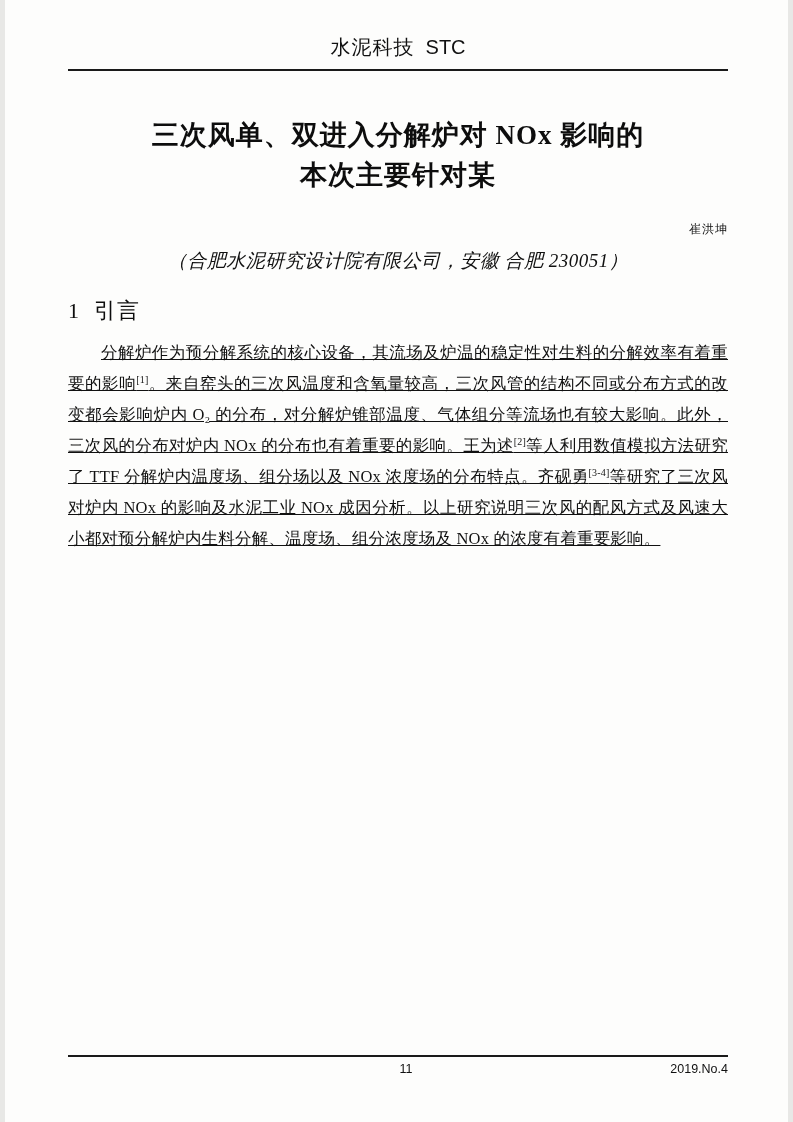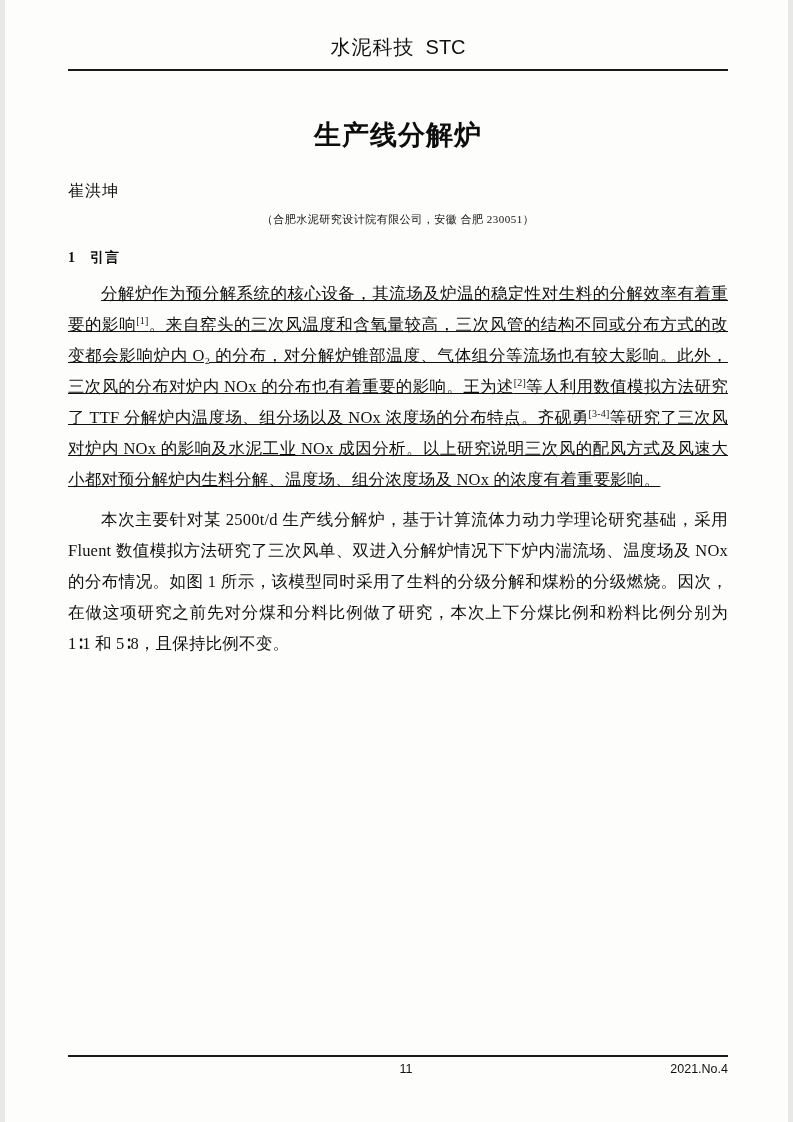--- a/index.html
+++ b/index.html
@@ -65,37 +65,38 @@
     margin-top: 44px;
     text-align: center;
     font-size: 27px;
     line-height: 40px;
     font-weight: bold;
     color: #0d0d0d;
     letter-spacing: 1px;
   }
   .author {
     margin-top: 26px;
-    text-align: left;
-    font-size: 16px;
+    text-align: right;
+    font-size: 12px;
     color: #111;
     letter-spacing: 1px;
   }
   .affil {
     margin-top: 10px;
     text-align: center;
-    font-size: 11px;
+    font-size: 19px;
     color: #111;
     letter-spacing: 0.5px;
+    font-style: italic;
   }
   
   .sec-head {
     margin-top: 22px;
-    font-size: 14px;
-    font-weight: bold;
+    font-size: 22px;
+    font-weight: normal;
     color: #0d0d0d;
     letter-spacing: 1px;
   }
   .sec-head .num {
     margin-right: 14px;
     font-family: "Liberation Serif", "DejaVu Serif", serif;
   }
   p.body {
     margin: 0;
     margin-top: 9px;
@@ -150,33 +151,33 @@
   <div class="scan-edge-right"></div>
 
   <div class="content">
 
     <div class="runhead">
       <span>水泥科技</span><span class="stc">&nbsp;&nbsp;</span><span class="stc">STC</span>
     </div>
     <div class="rule-top"></div>
 
     <div class="title">
-      <div>生产线分解炉</div>
+      <div>三次风单、双进入分解炉对 NOx 影响的</div>
+      <div>本次主要针对某</div>
     </div>
 
     <div class="author">崔洪坤</div>
     <div class="affil">（合肥水泥研究设计院有限公司，安徽 合肥 230051）</div>
 
     <div class="sec-head">
       <span class="num">1</span><span>引言</span>
     </div>
     <p class="body first">分解炉作为预分解系统的核心设备，其流场及炉温的稳定性对生料的分解效率有着重要的影响<sup>[1]</sup>。来自窑头的三次风温度和含氧量较高，三次风管的结构不同或分布方式的改变都会影响炉内 O₂ 的分布，对分解炉锥部温度、气体组分等流场也有较大影响。此外，三次风的分布对炉内 NOx 的分布也有着重要的影响。王为述<sup>[2]</sup>等人利用数值模拟方法研究了 TTF 分解炉内温度场、组分场以及 NOx 浓度场的分布特点。齐砚勇<sup>[3-4]</sup>等研究了三次风对炉内 NOx 的影响及水泥工业 NOx 成因分析。以上研究说明三次风的配风方式及风速大小都对预分解炉内生料分解、温度场、组分浓度场及 NOx 的浓度有着重要影响。</p>
-    <p class="body">本次主要针对某 2500t/d 生产线分解炉，基于计算流体力动力学理论研究基础，采用 Fluent 数值模拟方法研究了三次风单、双进入分解炉情况下下炉内湍流场、温度场及 NOx 的分布情况。如图 1 所示，该模型同时采用了生料的分级分解和煤粉的分级燃烧。因次，在做这项研究之前先对分煤和分料比例做了研究，本次上下分煤比例和粉料比例分别为 1∶1 和 5∶8，且保持比例不变。</p>
 
 
   </div>
 
   <div class="footer-rule"></div>
   <div class="footer">
     <span class="pageno">11</span>
-    <span class="issue">2021.No.4</span>
+    <span class="issue">2019.No.4</span>
   </div>
 </div>
 
 </body></html>

